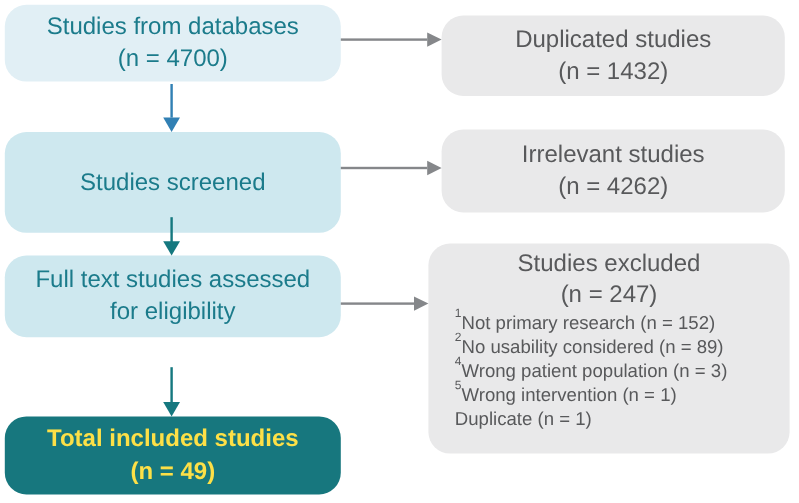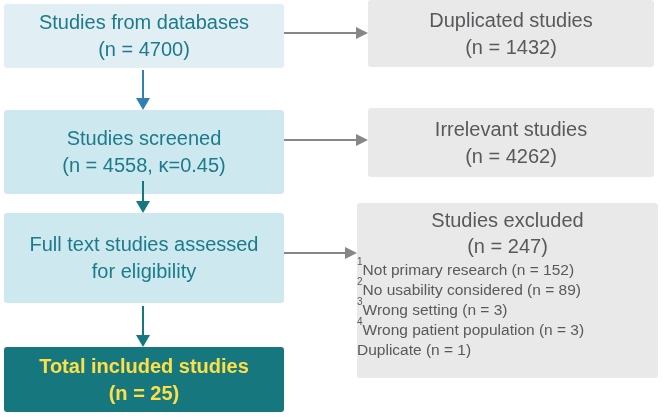--- a/index.html
+++ b/index.html
@@ -1,41 +1,41 @@
 <!DOCTYPE html>
 <html><head>
 <meta charset="utf-8">
 <style>
   html,body { margin:0; padding:0; background:#ffffff; }
   .canvas {
     position:relative; width:666px; height:419px; background:#ffffff;
     font-family:"Liberation Sans", sans-serif; overflow:hidden;
   }
   .box {
-    position:absolute; border-radius:3px;
+    position:absolute; border-radius:18px;
     display:flex; flex-direction:column; justify-content:center; align-items:center;
     text-align:center;
   }
   .box .ln { display:block; font-size:20px; line-height:27px; }
   .left-col   { left:4px; width:280px; }
   .teal-text  { color:#1b7b8b; }
   .gray-text  { color:#58595b; }
 
   .box-l1 { top:4px;   height:64px; background:#e1eff5; }
   .box-l2 { top:110px; height:84px; background:#cee8ef; }
-  .box-l3 { top:213px; height:90px; background:#cee8ef; }
+  .box-l3 { top:213px; height:68px; background:#cee8ef; }
   .box-l4 { top:347px; height:65px; background:#17777e; color:#fde047; font-weight:bold; }
 
-  .box-r1 { left:368px; width:286px; top:0;   height:67px; background:#e9e9ea; }
+  .box-r1 { left:368px; width:286px; top:13px;   height:67px; background:#e9e9ea; }
   .box-r2 { left:368px; width:286px; top:108px; height:69px; background:#e9e9ea; }
   .box-r3 { left:357px; width:301px; top:203px; height:175px; background:#e9e9ea;
             justify-content:flex-start; padding-top:4px; box-sizing:border-box; }
   .box-r3 .ln { line-height:26px; }
 
-  .reasons { width:100%; text-align:left; box-sizing:border-box; margin-top:1px; }
+  .reasons { width:100%; text-align:left; padding-left:22px; box-sizing:border-box; margin-top:1px; }
   .reason  { display:block; font-size:15.5px; line-height:20px; color:#58595b; }
   .reason sup { font-size:10px; line-height:0; position:relative; top:-4px; }
 
   
   .vstem { position:absolute; width:2px; }
   .vhead { position:absolute; width:0; height:0;
            border-left:7px solid transparent; border-right:7px solid transparent; }
   .hstem { position:absolute; height:2px; background:#85878a; }
   .hhead { position:absolute; width:0; height:0;
            border-top:6px solid transparent; border-bottom:6px solid transparent;
@@ -51,51 +51,50 @@
 
 <div class="canvas">
 
   <div class="box left-col box-l1 teal-text">
     <span class="ln">Studies from databases</span>
     <span class="ln">(n = 4700)</span>
   </div>
 
   <div class="box left-col box-l2 teal-text">
     <span class="ln">Studies screened</span>
-    <span class="ln">(n = 4558, κ=0.45)</span>
   </div>
 
   <div class="box left-col box-l3 teal-text">
     <span class="ln">Full text studies assessed</span>
     <span class="ln">for eligibility</span>
   </div>
 
   <div class="box left-col box-l4">
     <span class="ln">Total included studies</span>
-    <span class="ln">(n = 25)</span>
+    <span class="ln">(n = 49)</span>
   </div>
 
   <div class="box box-r1 gray-text">
     <span class="ln">Duplicated studies</span>
     <span class="ln">(n = 1432)</span>
   </div>
 
   <div class="box box-r2 gray-text">
     <span class="ln">Irrelevant studies</span>
     <span class="ln">(n = 4262)</span>
   </div>
 
   <div class="box box-r3 gray-text">
     <span class="ln">Studies excluded</span>
     <span class="ln">(n = 247)</span>
     <div class="reasons">
       <span class="reason"><sup>1</sup><span>Not primary research (n = 152)</span></span>
       <span class="reason"><sup>2</sup><span>No usability considered (n = 89)</span></span>
-      <span class="reason"><sup>3</sup><span>Wrong setting (n = 3)</span></span>
       <span class="reason"><sup>4</sup><span>Wrong patient population (n = 3)</span></span>
+      <span class="reason"><sup>5</sup><span>Wrong intervention (n = 1)</span></span>
       <span class="reason"><sup></sup><span>Duplicate (n = 1)</span></span>
     </div>
   </div>
 
   <div class="vstem blue" style="left:142px; top:70px;  height:28px;"></div>
   <div class="vhead blue" style="left:136px; top:98px;"></div>
 
   <div class="vstem teal" style="left:142px; top:181px; height:21px;"></div>
   <div class="vhead teal" style="left:136px; top:201px;"></div>
 

